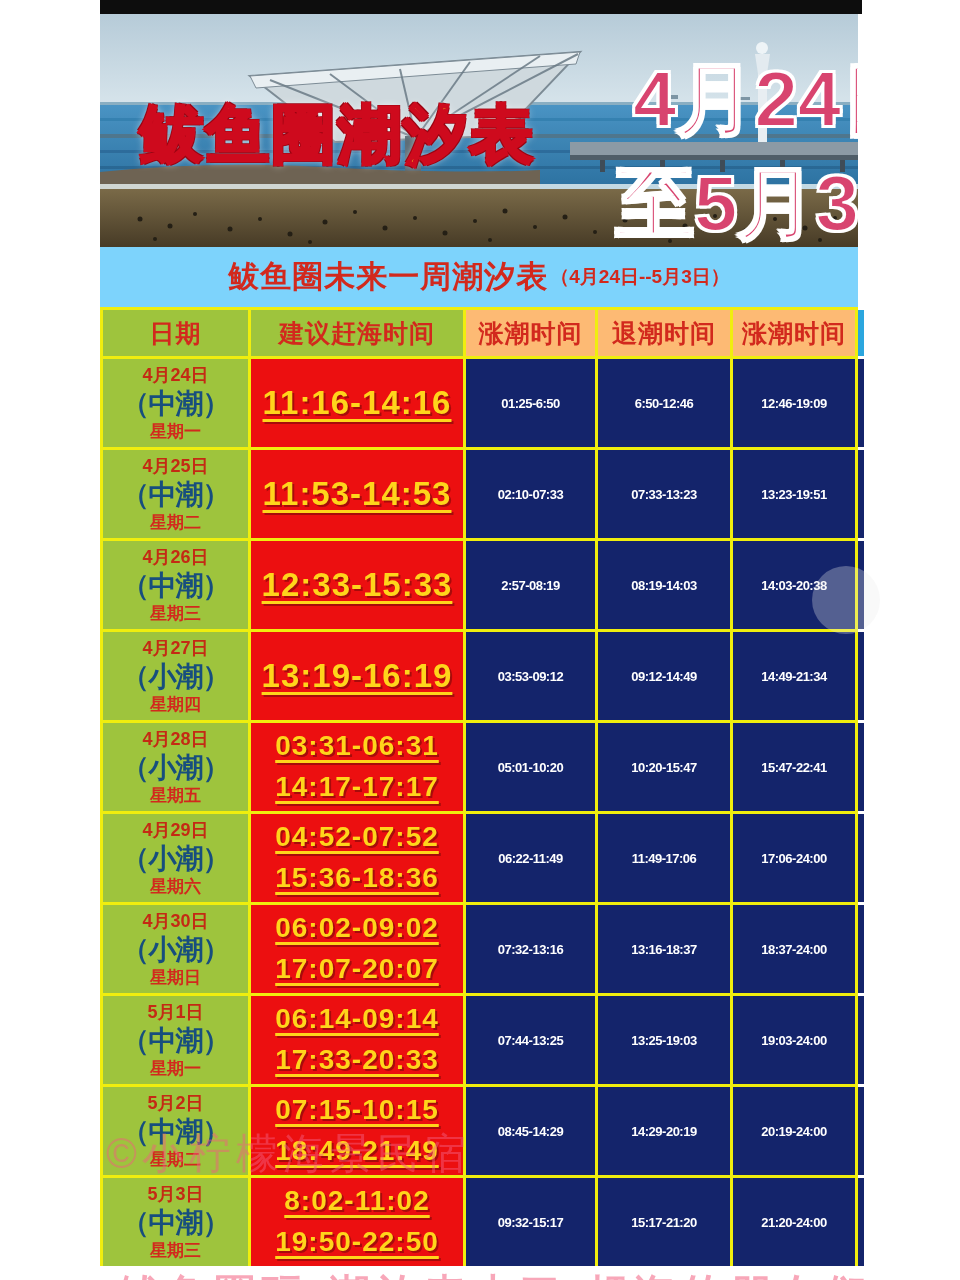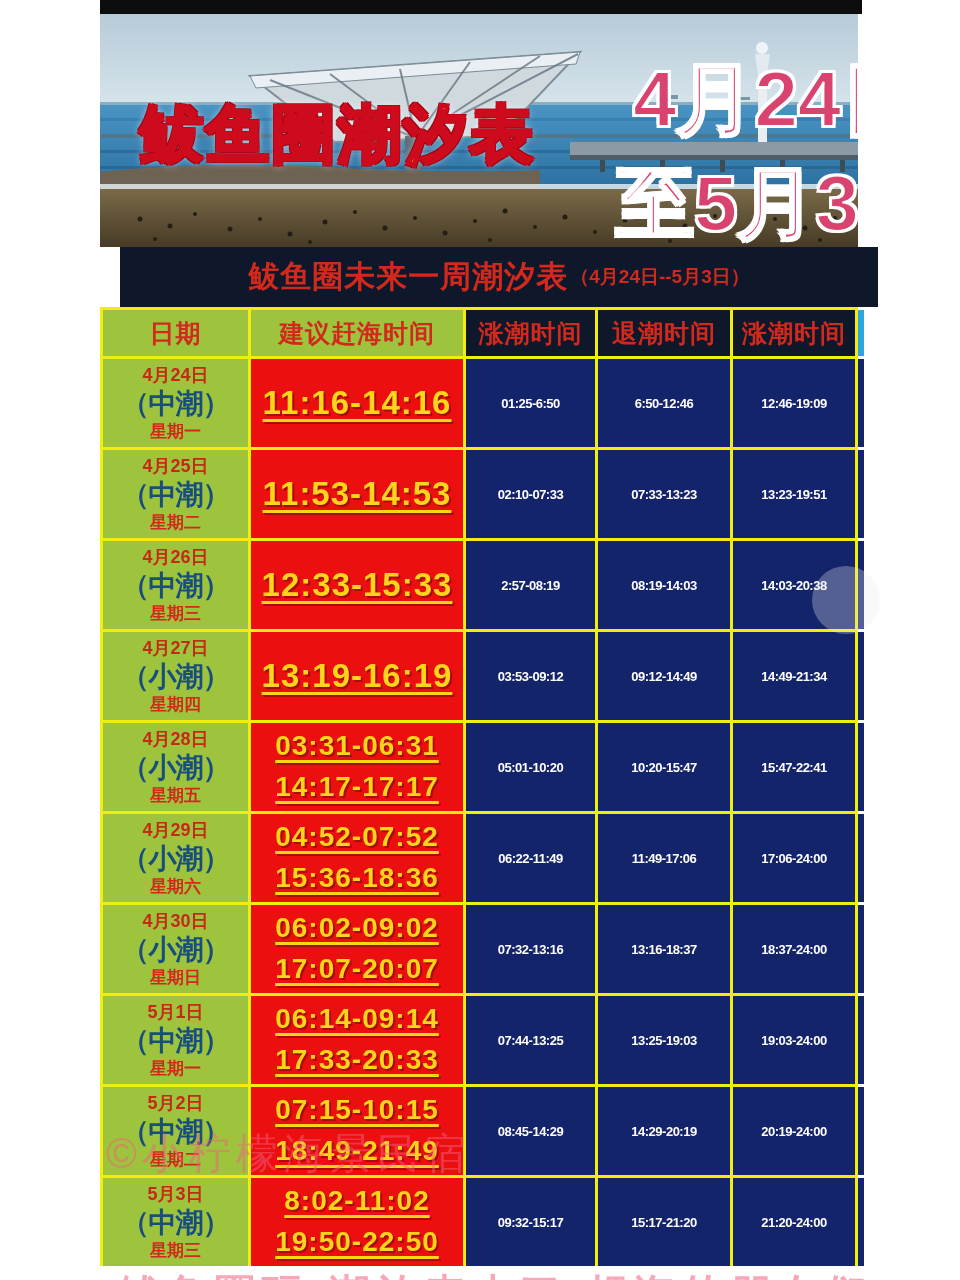--- a/index.html
+++ b/index.html
@@ -27,39 +27,39 @@
   .range{
     position:absolute;font-weight:bold;white-space:nowrap;color:#d8446f;
     -webkit-text-stroke:2px #ffffff;
     text-shadow:2px 2px 0 #fff,-2px 2px 0 #fff,2px -2px 0 #fff,-2px -2px 0 #fff;
   }
   .range1{left:533px;top:34px;font-size:78px;}
   .range2{left:516px;top:138px;font-size:78px;}
 
   
   .banner{
-    width:758px;height:60px;background:#0f172a;
+    width:758px;height:60px;background:#7dd3fc;
     display:flex;align-items:center;justify-content:center;
-    color:#d2291d;font-weight:bold;white-space:nowrap;margin-left:20px;
+    color:#d2291d;font-weight:bold;white-space:nowrap;
   }
   .banner .main{font-size:31px;letter-spacing:1px;}
   .banner .suffix{font-size:19px;margin-left:2px;}
 
   
   .tide-table{width:755px;background:#f0ee0e;padding:3px 0 0 3px;}
   .trow{
     display:grid;
     grid-template-columns:145px 212px 129px 132px 122px 6px;
     column-gap:3px;margin-bottom:3px;
   }
   .hrow{height:46px;}
   .drow{height:88px;}
   .cell{display:flex;align-items:center;justify-content:center;text-align:center;}
   .hcell{background:#9ec43d;color:#d2291d;font-weight:bold;font-size:25px;letter-spacing:1px;}
-  .hcell.cyan{background:#0f172a;}
+  .hcell.cyan{background:#fdba74;}
   .hcell.hsliver{background:#2ba6de;}
   .cell-date{background:#9ec43d;flex-direction:column;line-height:1.25;}
   .date-line1{color:#c42a14;font-size:18px;font-weight:bold;}
   .tide{color:#174e7e;font-size:28px;font-weight:bold;letter-spacing:-1px;}
   .weekday{color:#d2291d;font-size:17px;font-weight:bold;}
   .cell-suggest{background:#ec0f10;flex-direction:column;}
   .suggest-time{
     color:#ffd51b;font-weight:bold;font-size:28px;letter-spacing:1px;
     text-decoration:underline;text-decoration-thickness:3px;text-underline-offset:5px;
     text-shadow:2px 2px 0 rgba(150,10,10,.8);

